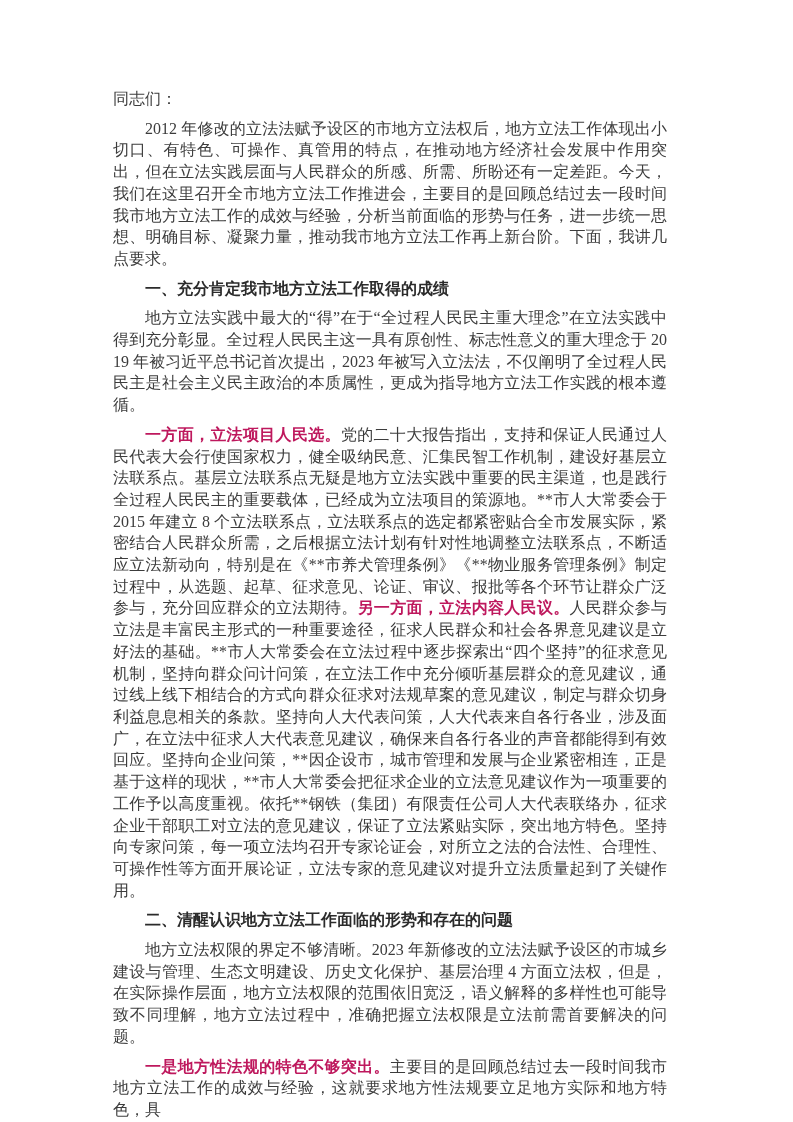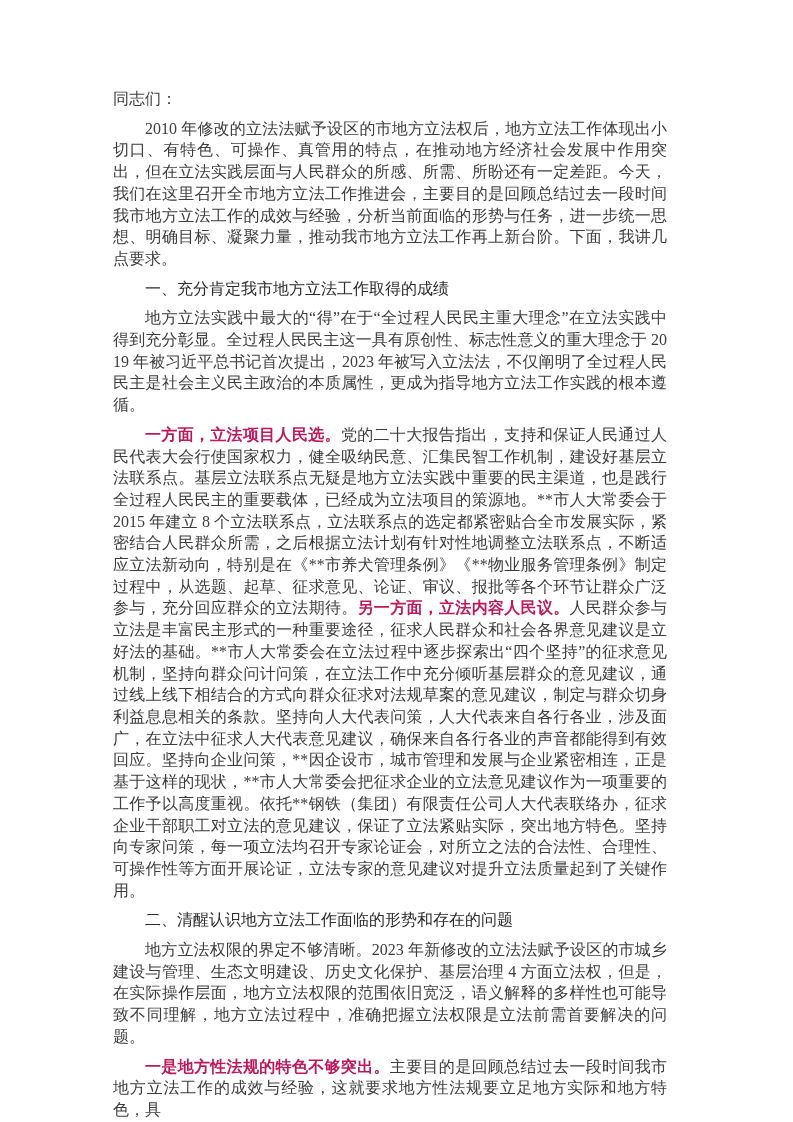--- a/index.html
+++ b/index.html
@@ -27,36 +27,36 @@
   }
   .page p {
     margin: 0 12px 8px 0;
     text-indent: 32px;
     word-break: break-all;
   }
   .page p.salutation {
     text-indent: 0;
   }
   .heading {
-    font-weight: normal;
+    font-weight: bold;
     color: #2b2b2b;
   }
   .b {
     font-weight: bold;
     color: #be185d;
   }
 </style>
 </head>
 <body>
 
 <div class="page">
 
   <p class="salutation">同志们：</p>
 
-  <p><span>2010 年修改的立法法赋予设区的市地方立法权后，地方立法工作体现出小切口、有特色、可操作、真管用的特点，在推动地方经济社会发展中作用突出，但在立法实践层面与人民群众的所感、所需、所盼还有一定差距。今天，我们在这里召开全市地方立法工作推进会，主要目的是回顾总结过去一段时间我市地方立法工作的成效与经验，分析当前面临的形势与任务，进一步统一思想、明确目标、凝聚力量，推动我市地方立法工作再上新台阶。下面，我讲几点要求。</span></p>
+  <p><span>2012 年修改的立法法赋予设区的市地方立法权后，地方立法工作体现出小切口、有特色、可操作、真管用的特点，在推动地方经济社会发展中作用突出，但在立法实践层面与人民群众的所感、所需、所盼还有一定差距。今天，我们在这里召开全市地方立法工作推进会，主要目的是回顾总结过去一段时间我市地方立法工作的成效与经验，分析当前面临的形势与任务，进一步统一思想、明确目标、凝聚力量，推动我市地方立法工作再上新台阶。下面，我讲几点要求。</span></p>
 
   <p class="heading">一、充分肯定我市地方立法工作取得的成绩</p>
 
   <p><span>地方立法实践中最大的“得”在于“全过程人民民主重大理念”在立法实践中得到充分彰显。全过程人民民主这一具有原创性、标志性意义的重大理念于 2019 年被习近平总书记首次提出，2023 年被写入立法法，不仅阐明了全过程人民民主是社会主义民主政治的本质属性，更成为指导地方立法工作实践的根本遵循。</span></p>
 
   <p><span class="b">一方面，立法项目人民选。</span><span>党的二十大报告指出，支持和保证人民通过人民代表大会行使国家权力，健全吸纳民意、汇集民智工作机制，建设好基层立法联系点。基层立法联系点无疑是地方立法实践中重要的民主渠道，也是践行全过程人民民主的重要载体，已经成为立法项目的策源地。**市人大常委会于 2015 年建立 8 个立法联系点，立法联系点的选定都紧密贴合全市发展实际，紧密结合人民群众所需，之后根据立法计划有针对性地调整立法联系点，不断适应立法新动向，特别是在《**市养犬管理条例》《**物业服务管理条例》制定过程中，从选题、起草、征求意见、论证、审议、报批等各个环节让群众广泛参与，充分回应群众的立法期待。</span><span class="b">另一方面，立法内容人民议。</span><span>人民群众参与立法是丰富民主形式的一种重要途径，征求人民群众和社会各界意见建议是立好法的基础。**市人大常委会在立法过程中逐步探索出“四个坚持”的征求意见机制，坚持向群众问计问策，在立法工作中充分倾听基层群众的意见建议，通过线上线下相结合的方式向群众征求对法规草案的意见建议，制定与群众切身利益息息相关的条款。坚持向人大代表问策，人大代表来自各行各业，涉及面广，在立法中征求人大代表意见建议，确保来自各行各业的声音都能得到有效回应。坚持向企业问策，**因企设市，城市管理和发展与企业紧密相连，正是基于这样的现状，**市人大常委会把征求企业的立法意见建议作为一项重要的工作予以高度重视。依托**钢铁（集团）有限责任公司人大代表联络办，征求企业干部职工对立法的意见建议，保证了立法紧贴实际，突出地方特色。坚持向专家问策，每一项立法均召开专家论证会，对所立之法的合法性、合理性、可操作性等方面开展论证，立法专家的意见建议对提升立法质量起到了关键作用。</span></p>
 
   <p class="heading">二、清醒认识地方立法工作面临的形势和存在的问题</p>
 
   <p><span>地方立法权限的界定不够清晰。2023 年新修改的立法法赋予设区的市城乡建设与管理、生态文明建设、历史文化保护、基层治理 4 方面立法权，但是，在实际操作层面，地方立法权限的范围依旧宽泛，语义解释的多样性也可能导致不同理解，地方立法过程中，准确把握立法权限是立法前需首要解决的问题。</span></p>

